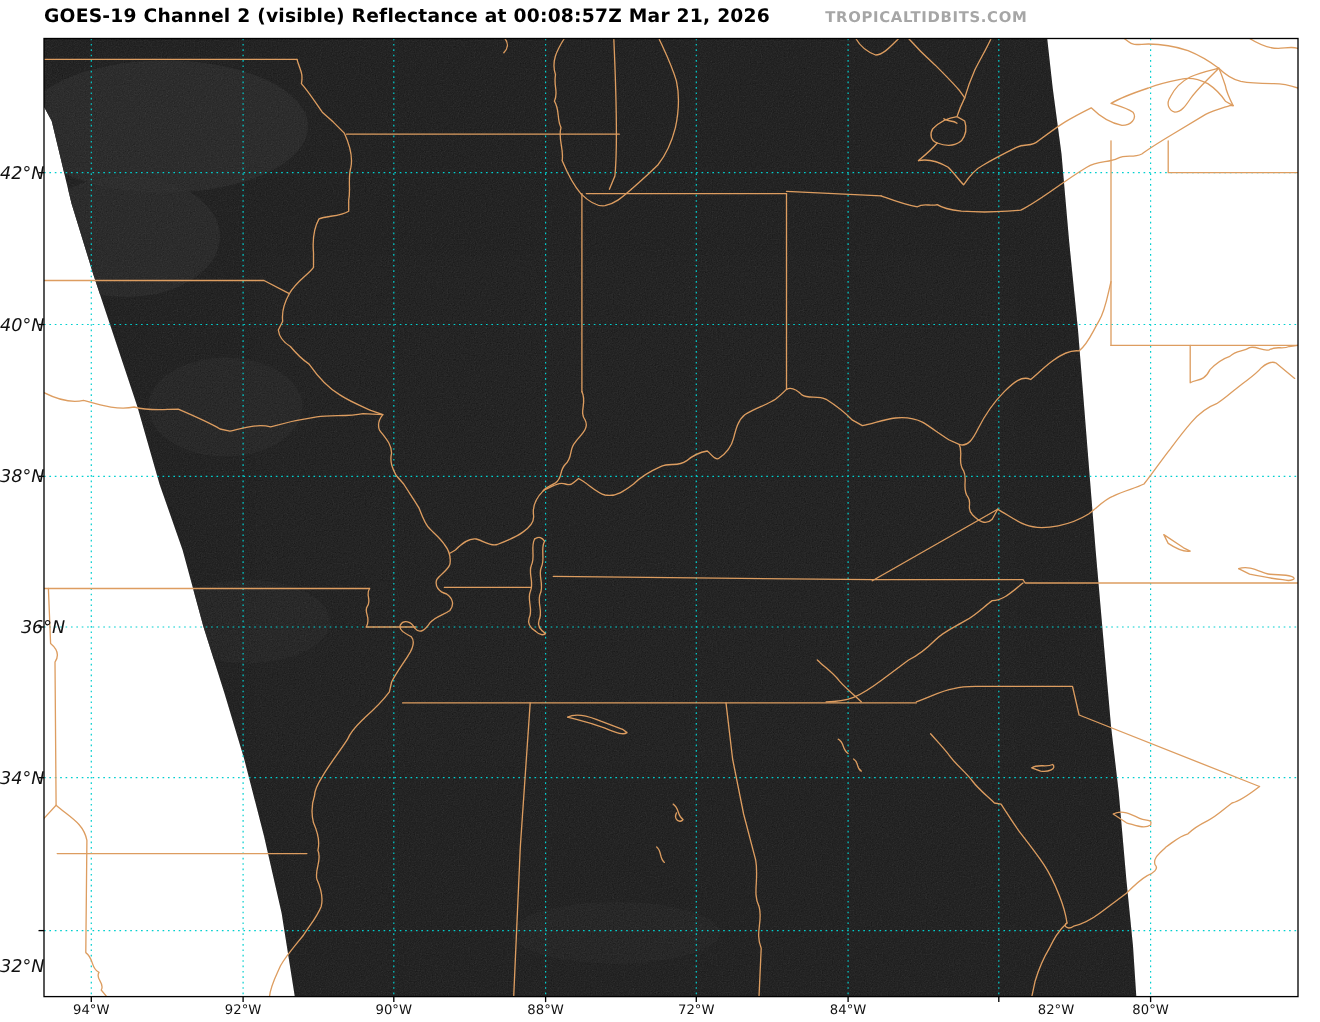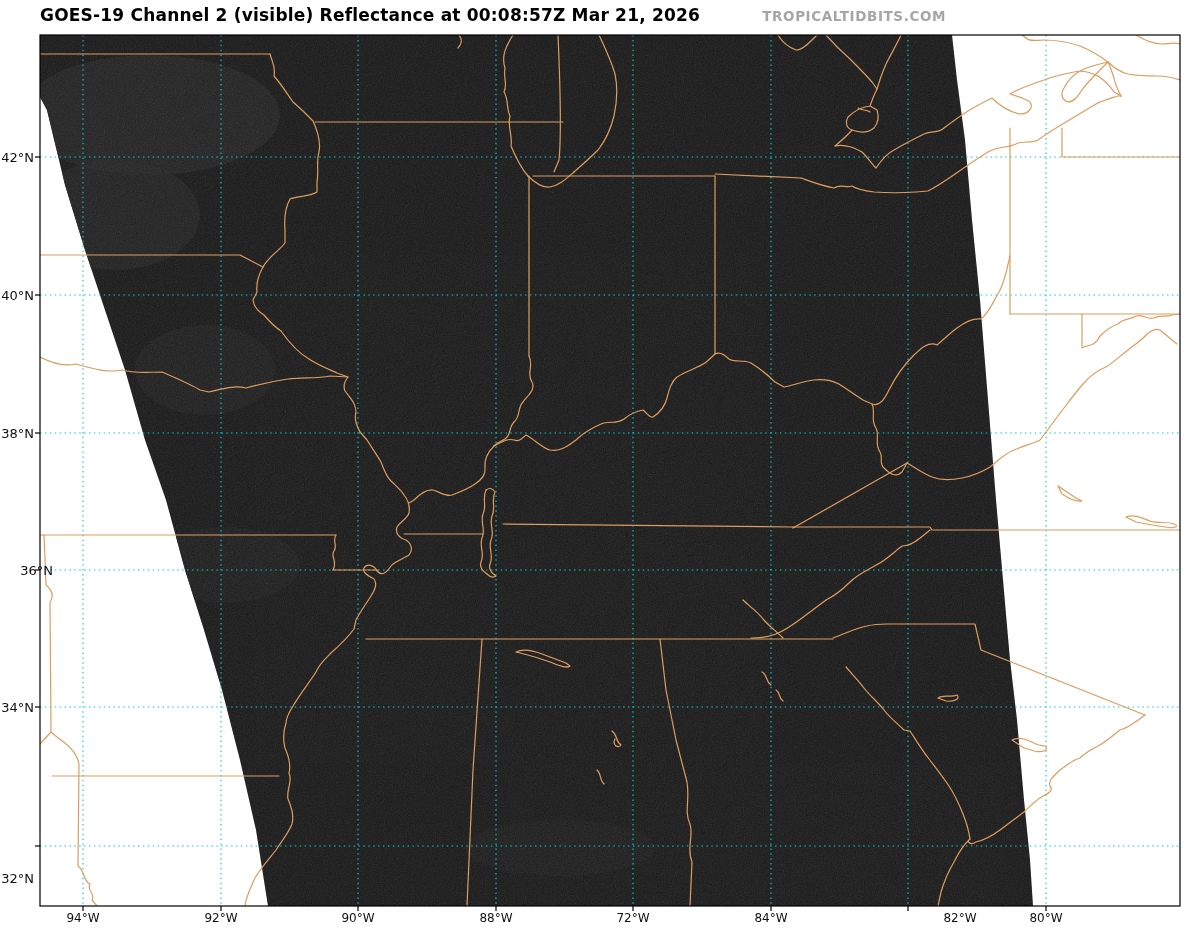--- a/index.html
+++ b/index.html
@@ -1,24 +1,24 @@
 <!DOCTYPE html>
 <html><head>
 <meta charset="utf-8">
 <style>
   html,body{margin:0;padding:0;background:#ffffff;width:1200px;height:929px;
     font-family:"DejaVu Sans","Liberation Sans",sans-serif;overflow:hidden;position:relative;}
   #stage{position:absolute;left:0;top:0;width:952px;height:929px;}
   #map-svg{position:absolute;left:0;top:0;}
   .page-title{position:absolute;left:40px;top:5px;font-size:17px;font-weight:bold;color:#000;
     letter-spacing:0.2px;white-space:nowrap;}
-  .watermark{position:absolute;right:6px;top:8px;font-size:13.5px;font-weight:bold;color:#a6a6a6;
+  .watermark{position:absolute;right:18px;top:8px;font-size:13.5px;font-weight:bold;color:#a6a6a6;
     letter-spacing:0.6px;white-space:nowrap;}
-  .lat-label{position:absolute;font-size:13px;color:#111;transform:translateY(-50%);
-    text-align:right;width:34px;left:0;}
+  .lat-label{position:absolute;font-size:16px;color:#111;transform:translateY(-50%);
+    text-align:right;width:34px;left:0;font-style:italic;}
   .lon-label{position:absolute;font-size:12px;color:#111;transform:translateX(-50%);top:911px;}
 </style>
 </head>
 <body>
 
 <div id="stage">
   <div class="page-title">GOES-19 Channel 2 (visible) Reflectance at 00:08:57Z Mar 21, 2026</div>
   <div class="watermark">TROPICALTIDBITS.COM</div>
 
   <svg id="map-svg" width="1200" height="929" viewBox="0 0 1200 929">

